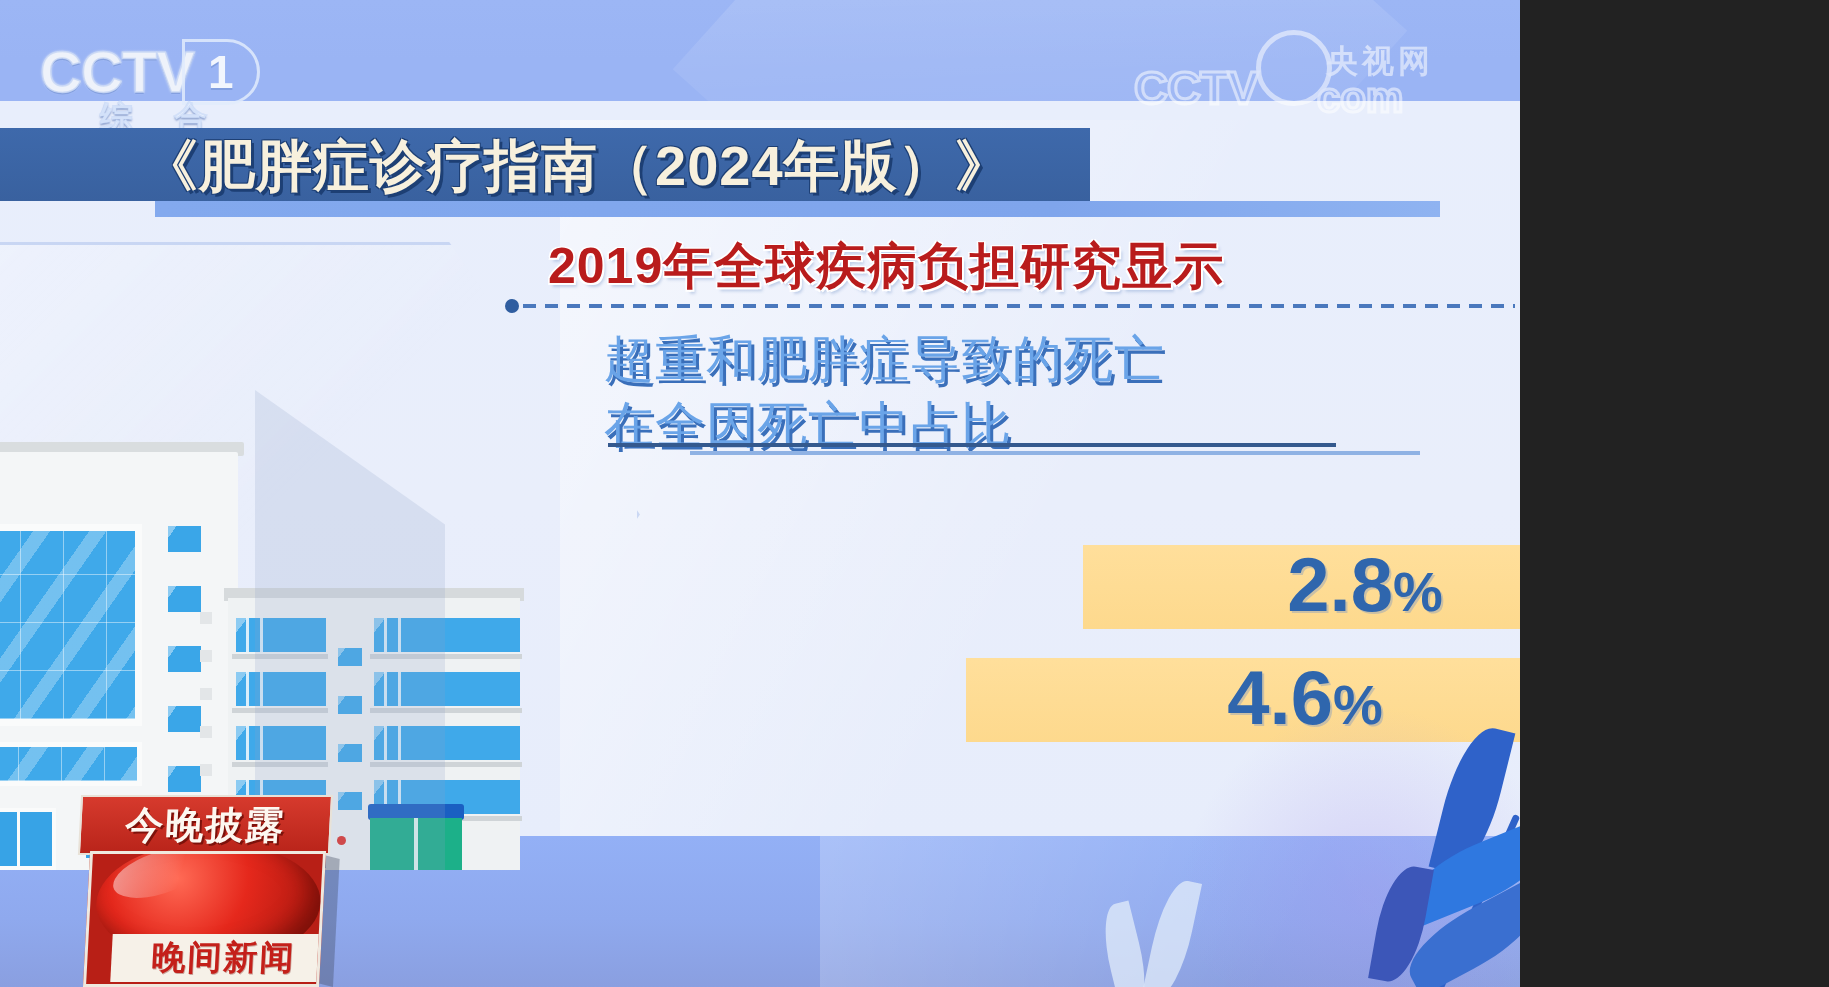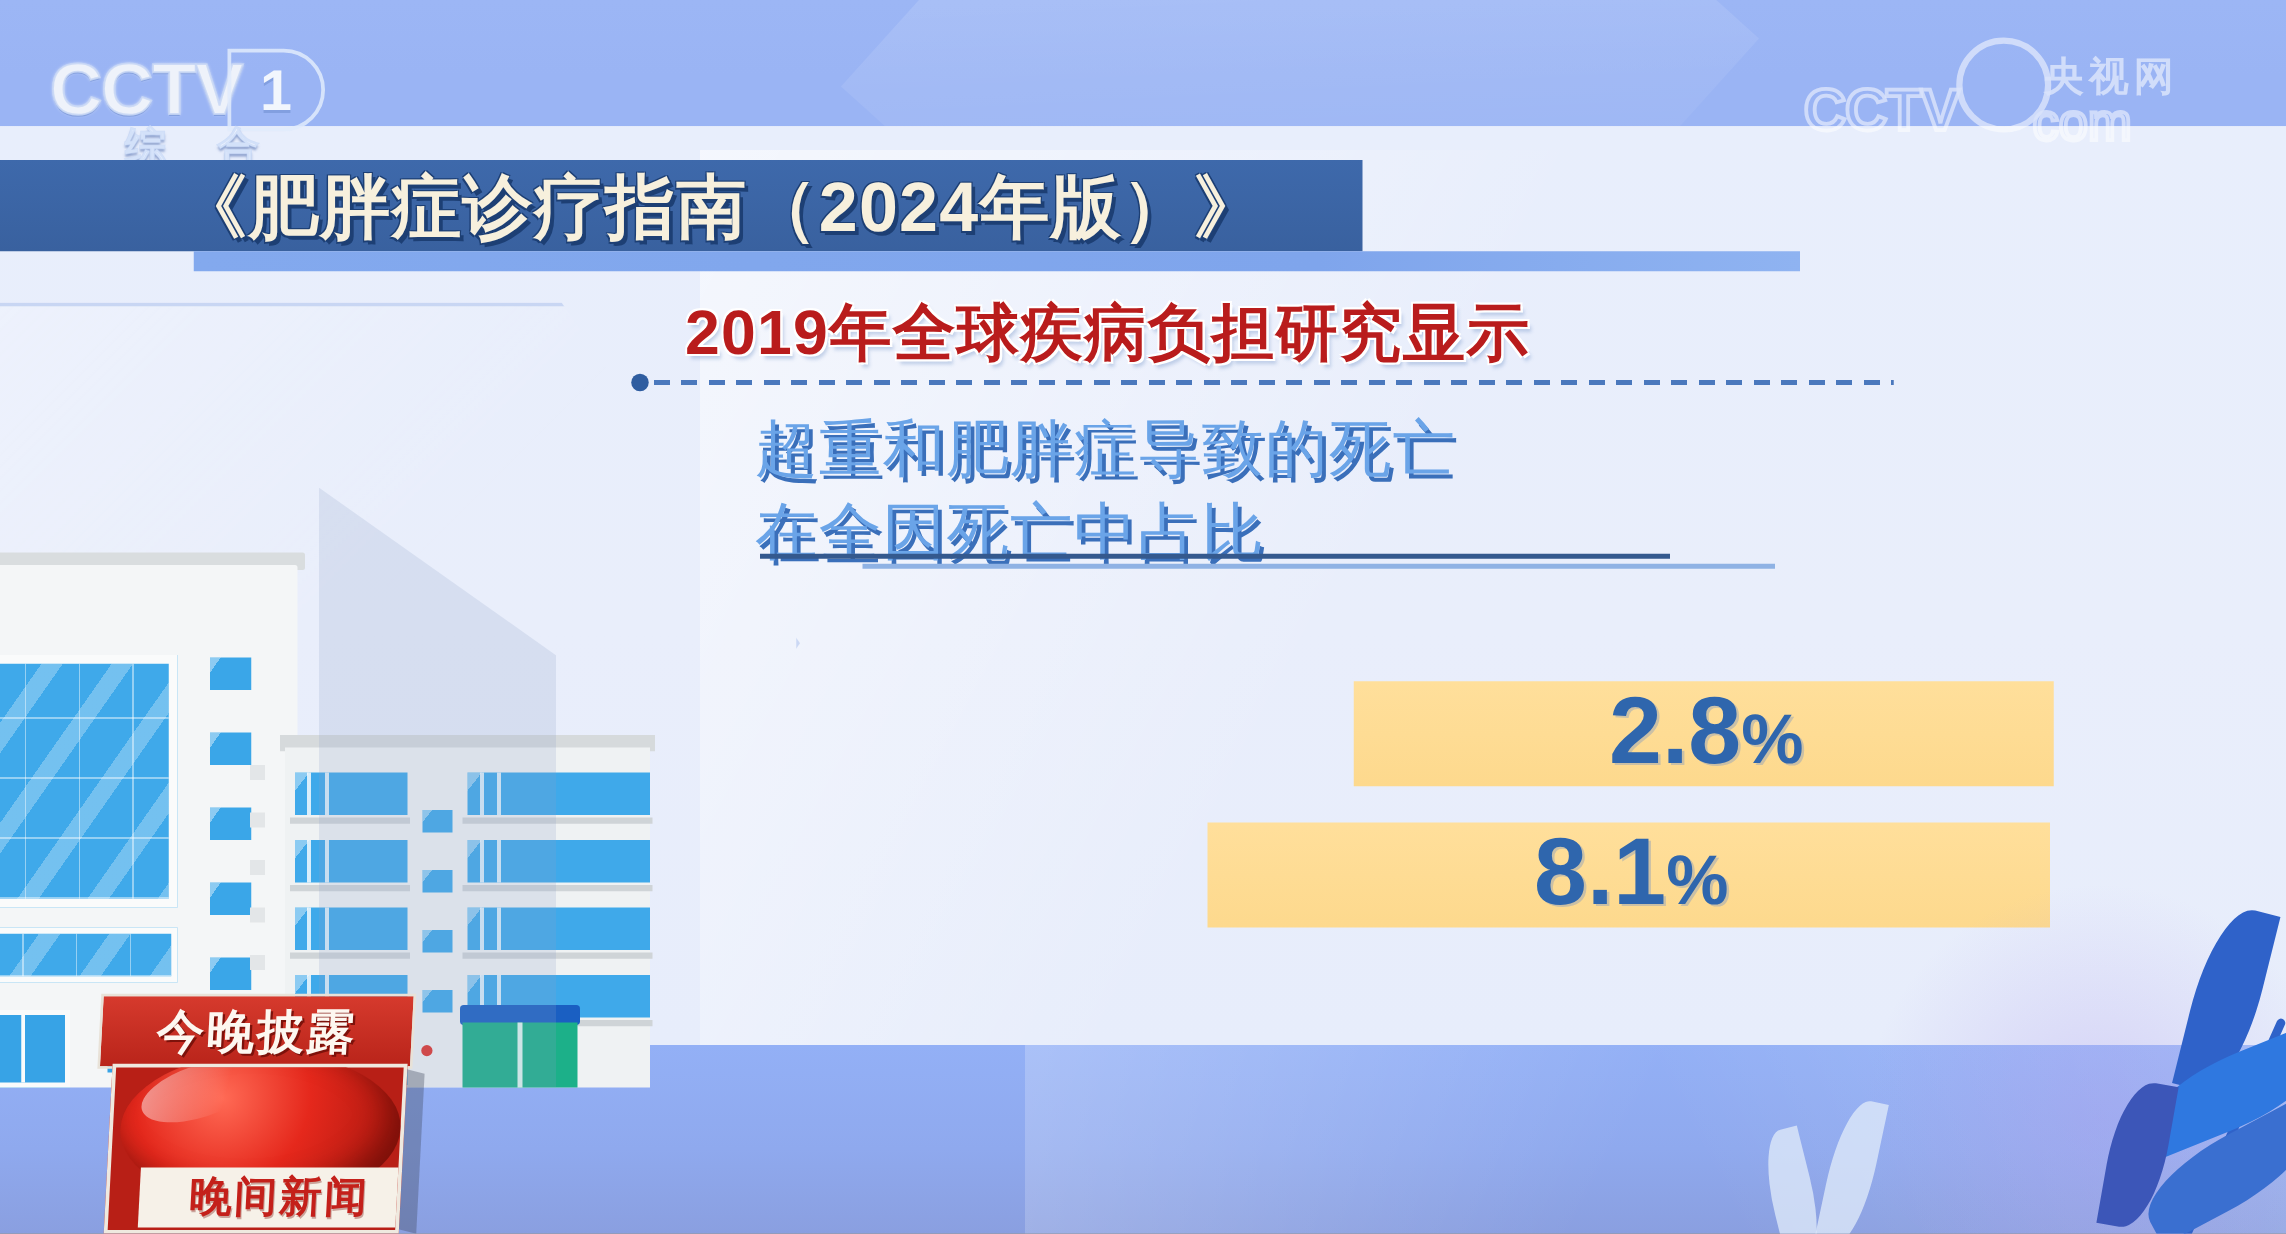--- a/index.html
+++ b/index.html
@@ -1,18 +1,18 @@
 <!DOCTYPE html>
 <html><head>
 <meta charset="utf-8">
 <style>
   html,body{margin:0;padding:0;background:#222;}
   *{box-sizing:border-box;}
   .stage{
-    position:relative;width:1829px;height:987px;overflow:hidden;
+    position:relative;width:1520px;height:987px;overflow:hidden;
     font-family:"Liberation Sans","DejaVu Sans",sans-serif;
     background:#e9eefb;
   }
 
   
   .band-top{
     position:absolute;left:0;top:0;width:1829px;height:101px;
     background:linear-gradient(180deg,#9cb6f5 0%,#9ab4f4 60%,#9ab4f4 100%);
   }
   .band-top-shine{
@@ -121,21 +121,21 @@
   .wm{position:absolute;right:36px;top:28px;width:350px;height:96px;opacity:.62;}
   .wm-ring{
     position:absolute;left:122px;top:2px;width:76px;height:76px;border-radius:50%;
     border:5px solid rgba(255,255,255,.85);
   }
   .wm-cctv{
     position:absolute;left:0;top:32px;font-size:47px;font-weight:700;letter-spacing:-1px;
     color:transparent;-webkit-text-stroke:3px rgba(255,255,255,.85);
   }
   .wm-com{
-    position:absolute;left:183px;top:46px;font-size:42px;font-weight:400;
+    position:absolute;left:183px;top:46px;font-size:42px;font-weight:700;
     color:transparent;-webkit-text-stroke:3px rgba(255,255,255,.85);
   }
   .wm-cn{
     position:absolute;left:192px;top:12px;font-size:32px;font-weight:700;letter-spacing:4px;
     color:rgba(255,255,255,.88);
   }
 
   
   .banner{
     position:absolute;left:0;top:128px;width:1090px;height:73px;
@@ -355,21 +355,21 @@
 
   <div class="stat s1">
     <div class="stat-text">
       <span class="stat-big">2.8</span>
       <span class="stat-pct">%</span>
     </div>
   </div>
 
   <div class="stat s2">
     <div class="stat-text">
-      <span class="stat-big">8.1</span>
+      <span class="stat-big">4.6</span>
       <span class="stat-pct">%</span>
     </div>
   </div>
 
   <div class="leaves">
     <div class="leafglow"></div>
     <div class="stem" style="right:38px;bottom:-10px;width:7px;height:190px;transform:rotate(24deg);"></div>
     <div class="leaf" style="right:22px;bottom:112px;width:52px;height:150px;background:#2f62c9;transform:rotate(14deg);"></div>
     <div class="leaf" style="right:-34px;bottom:86px;width:150px;height:56px;background:#2f78e0;transform:rotate(-22deg);"></div>
     <div class="leaf" style="right:-28px;bottom:22px;width:148px;height:54px;background:#3a6fd0;transform:rotate(-28deg);"></div>

